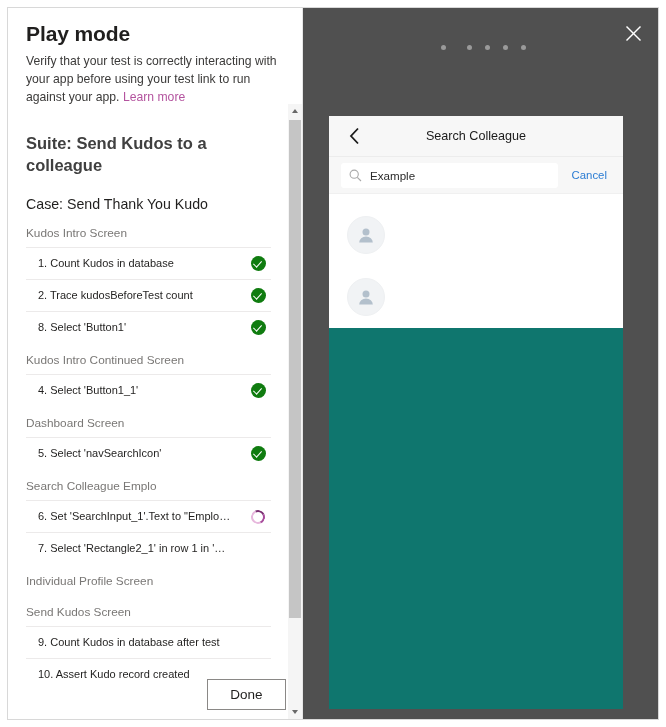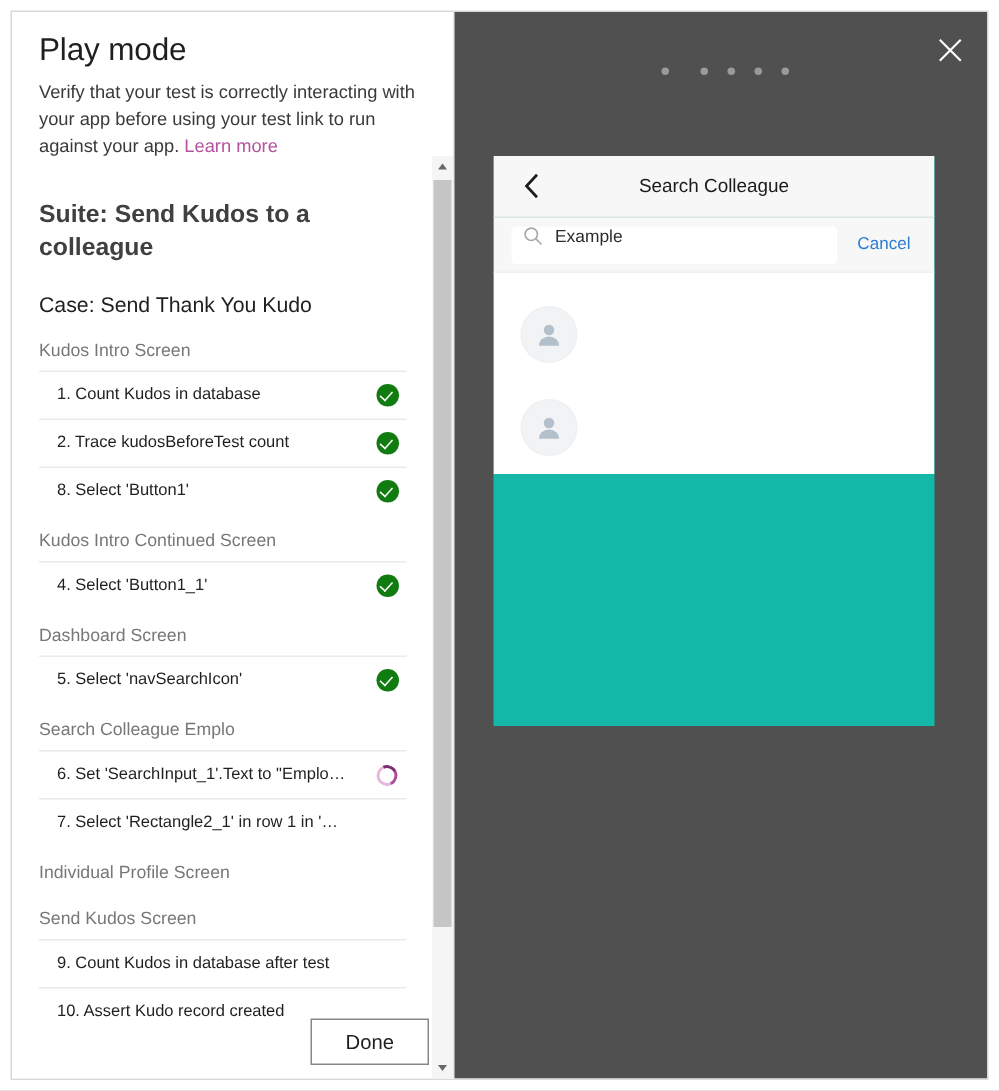--- a/index.html
+++ b/index.html
@@ -34,21 +34,21 @@
     background: #ffffff;
     border-right: 1px solid #e6e6e6;
     flex: 0 0 295px;
   }
 
   .intro {
     padding: 14px 18px 0 18px;
   }
   .play-title {
     font-size: 21px;
-    font-weight: 400;
+    font-weight: 700;
     color: #201f1e;
     letter-spacing: -0.1px;
     margin-bottom: 6px;
   }
   .play-desc {
     font-size: 12.2px;
     line-height: 18px;
     color: #3b3a39;
   }
   .learn-more {
@@ -225,23 +225,23 @@
     display: block;
     width: 5px; height: 5px;
     border-radius: 50%;
     background: #9a9a9a;
   }
   .dots span:first-child { margin-right: 8px; }
 
   
   .app-canvas {
     position: absolute;
-    left: 26px; top: 96px;
-    width: 294px; height: 380px;
-    background: #14b8a6;
+    left: 26px; top: 108px;
+    width: 294px; height: 593px;
+    background: #0f766e;
     overflow: hidden;
   }
   .app-header {
     position: relative;
     height: 41px;
     background: #f7f7f7;
     border-bottom: 1px solid #ececec;
     display: flex;
     align-items: center;
   }
@@ -266,21 +266,21 @@
     padding: 0 10px 0 12px;
     gap: 6px;
     border-bottom: 1px solid #f0f0f0;
   }
   .search-field {
     flex: 1 1 auto;
     height: 25px;
     background: #ffffff;
     border-radius: 3px;
     display: flex;
-    align-items: flex-start;
+    align-items: center;
     gap: 8px;
     padding: 0 8px;
   }
   .search-field .glyph { flex: 0 0 auto; display:flex; }
   .search-value {
     font-size: 11.6px;
     color: #2b2b2b;
   }
   .cancel-link {
     font-size: 11.4px;

